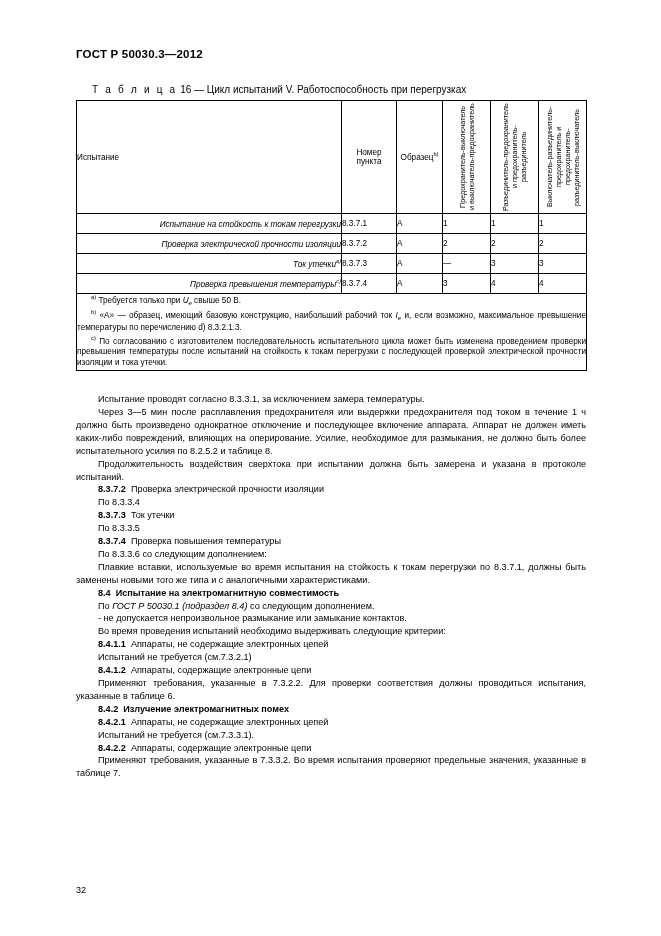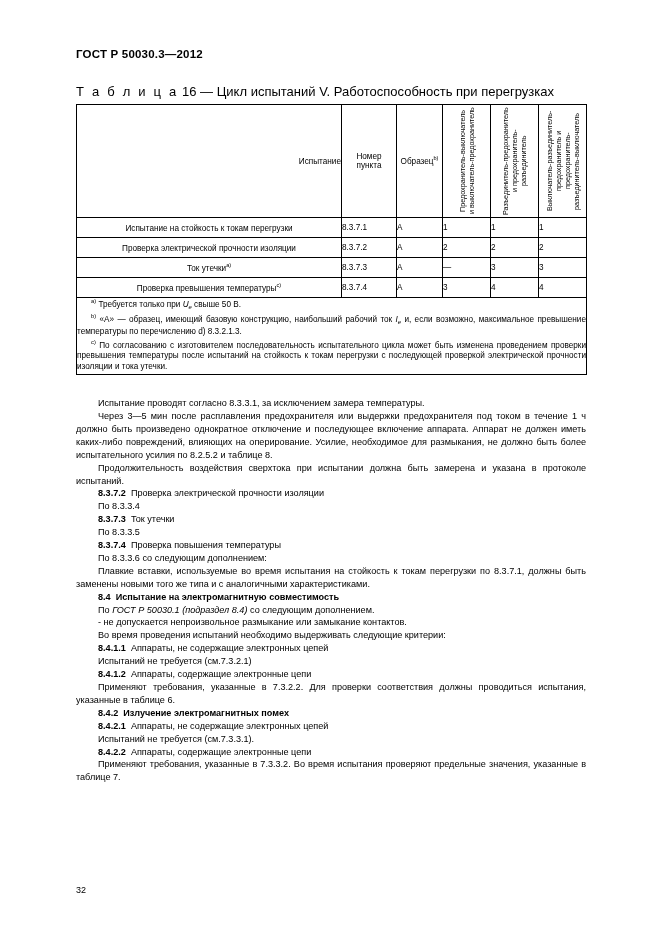--- a/index.html
+++ b/index.html
@@ -30,42 +30,43 @@
     font-weight: bold;
     letter-spacing: 0.2px;
   }
   .content {
     position: absolute;
     top: 84px;
     left: 76px;
     width: 510px;
   }
   .table-caption {
-    font-size: 13px;
+    font-size: 10px;
     margin-bottom: 5px;
     white-space: nowrap;
+    margin-left: 16px;
   }
   .table-caption .spaced {
     letter-spacing: 2.2px;
   }
   table.main-table {
     border-collapse: collapse;
     width: 510px;
     table-layout: fixed;
   }
   table.main-table td, table.main-table th {
     border: 0.8px solid #000;
     padding: 0;
     font-weight: normal;
     font-size: 8.2px;
     vertical-align: middle;
   }
   th.h-test {
     height: 112px;
-    text-align: right;
+    text-align: left;
     margin-left: 44px;
   }
   th.h-point, th.h-sample {
     text-align: center;
     line-height: 1.15;
   }
   th.h-rot {
     padding: 0;
     position: relative;
     text-align: center;
@@ -79,24 +80,25 @@
   .rot {
     writing-mode: vertical-rl;
     transform: rotate(180deg);
     font-size: 7.2px;
     line-height: 1.25;
     text-align: center;
     white-space: normal;
     max-height: 108px;
   }
   td.c-test {
-    text-align: center;
+    text-align: right;
     padding: 6px 0 6px 12px;
     height: 19px;
     font-size: 8.4px;
+    font-style: italic;
   }
   td.c-center {
     text-align: left;
     height: 19px;
     font-size: 8.4px;
   }
   sup.fn {
     font-size: 5.6px;
     vertical-align: super;
   }

